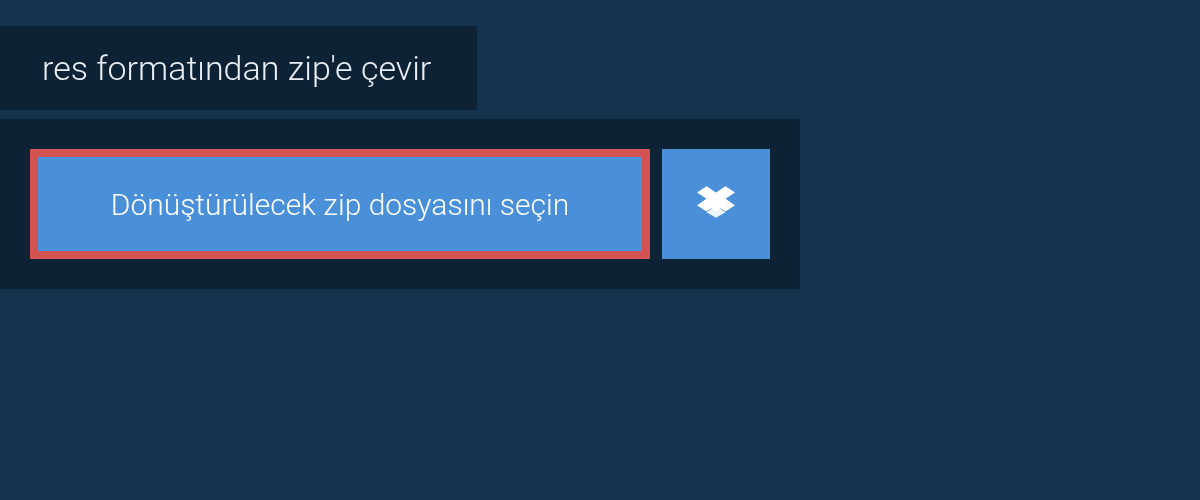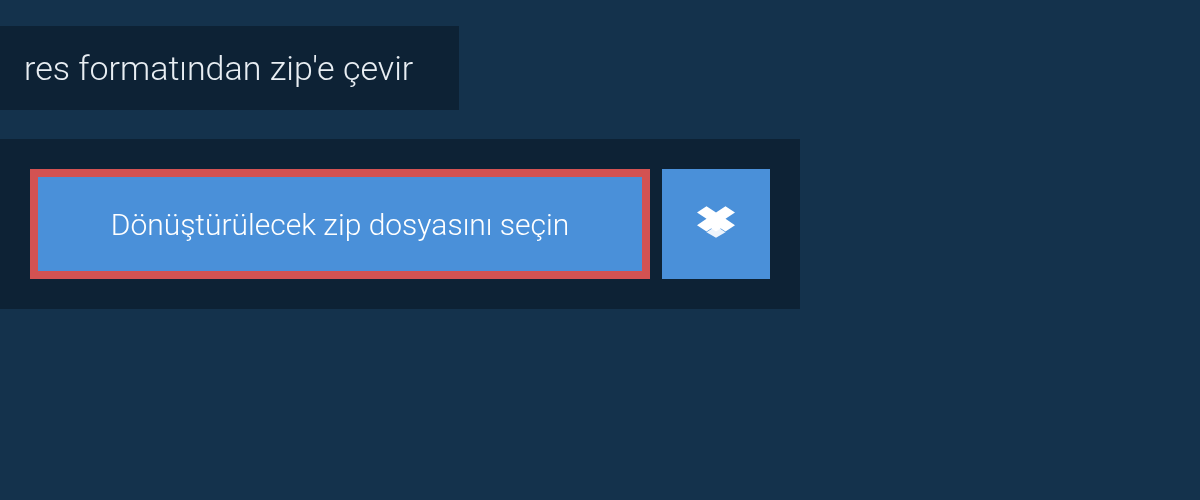--- a/index.html
+++ b/index.html
@@ -13,37 +13,36 @@
       background-color: #14324c;
       font-family: -apple-system, BlinkMacSystemFont, "Segoe UI", Roboto, Helvetica, Arial, sans-serif;
       overflow: hidden;
       position: relative;
     }
     .heading-box {
       position: absolute;
       left: 0;
       top: 26px;
       background-color: #0d2235;
-      padding: 22px 46px 22px 24px;
+      padding: 22px 46px 22px 42px;
       color: #e8eef3;
       font-size: 34px;
       font-weight: 300;
     }
     .upload-panel {
       position: absolute;
       left: 0;
       top: 119px;
       width: 800px;
       height: 170px;
       background-color: #0d2235;
       padding: 30px;
       display: flex;
       gap: 12px;
       align-items: stretch;
-      margin-top: 20px;
     }
     .select-file-button {
       flex: 1;
       background-color: #4a90d9;
       border: 8px solid #d35252;
       color: #ffffff;
       font-size: 30px;
       font-weight: 300;
       display: flex;
       align-items: center;

